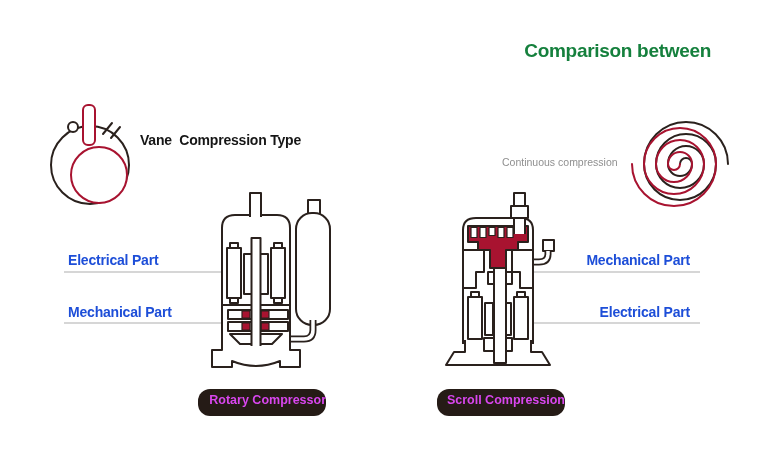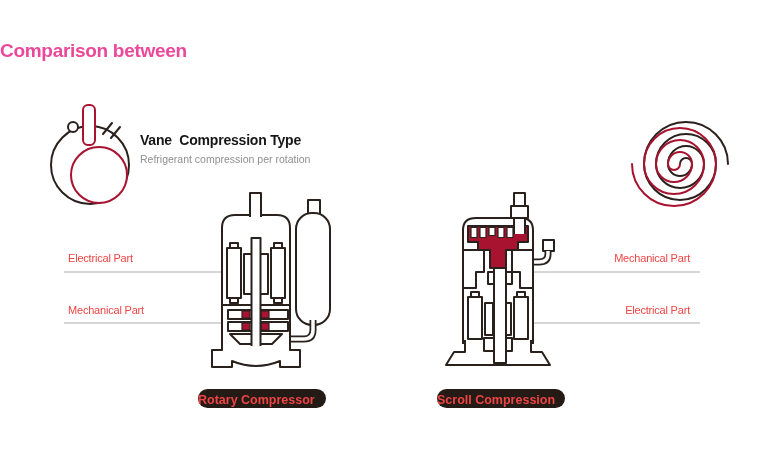--- a/index.html
+++ b/index.html
@@ -1,36 +1,36 @@
 <!DOCTYPE html>
 <html><head>
 <meta charset="utf-8">
 <style>
   html,body{margin:0;padding:0;background:#ffffff;}
   .canvas{
     position:relative;width:768px;height:460px;background:#ffffff;overflow:hidden;
     font-family:"Liberation Sans",sans-serif;color:#1a1a1a;
   }
   .title{
-    position:absolute;top:36px;left:0;width:711px;text-align:left;
-    font-weight:bold;font-size:19px;line-height:30px;letter-spacing:-0.3px;color:#ec4899;
+    position:absolute;top:36px;left:0;width:711px;text-align:right;
+    font-weight:bold;font-size:19px;line-height:30px;letter-spacing:-0.3px;color:#15803d;
   }
   .feature-text{position:absolute;}
   .feature-title{font-weight:bold;font-size:14px;letter-spacing:-0.2px;color:#161616;white-space:pre;}
   .feature-sub{font-size:10.5px;color:#8f8f8f;margin-top:5px;}
   .part-label{
-    position:absolute;font-weight:normal;font-size:11px;letter-spacing:-0.2px;color:#ef4444;z-index:3;
+    position:absolute;font-weight:bold;font-size:14px;letter-spacing:-0.2px;color:#1d4ed8;z-index:3;
   }
   .part-label.right{width:150px;text-align:right;}
   .lead-line{position:absolute;height:2px;background:#d6d6d6;z-index:1;}
   .compressor-svg{position:absolute;z-index:2;}
   .icon-svg{position:absolute;z-index:2;}
   .badge{
-    position:absolute;width:128px;height:19px;background:#251b16;border-radius:12px;
-    color:#ef4444;font-weight:bold;font-size:12.5px;text-align:left;line-height:23px;z-index:3;
+    position:absolute;width:128px;height:27px;background:#251b16;border-radius:12px;
+    color:#d946ef;font-weight:bold;font-size:12.5px;text-align:right;line-height:23px;z-index:3;
   }
 </style>
 </head>
 <body>
 
 <div class="canvas">
 
   <div class="title">
     <div>Comparison between</div>
   </div>
@@ -40,24 +40,24 @@
       <circle cx="50" cy="67" r="39"></circle>
       <circle cx="33" cy="29" r="5"></circle>
       <line x1="63" y1="36" x2="72" y2="25"></line>
       <line x1="71" y1="40" x2="80" y2="29"></line>
       <circle cx="59" cy="77" r="28" stroke="#a81330"></circle>
       <rect x="43" y="7" width="12" height="40" rx="5" stroke="#a81330"></rect>
     </g>
   </svg>
   <div class="feature-text" style="left:140px;top:132px">
     <div class="feature-title">Vane  Compression Type</div>
-    <div class="feature-sub">Refrigerant compression per rotation</div>
   </div>
 
   <div class="feature-text" style="left:502px;top:151px">
+    <div class="feature-sub">Continuous compression</div>
   </div>
   <svg class="icon-svg" style="left:628px;top:112px" width="105" height="104" viewBox="0 0 105 104">
     <g fill="none" stroke-width="2" stroke-linecap="round">
       <path stroke="#2a211d" d="M52,52 a6,6 0 0 1 12,0 a12,12 0 0 1 -24,0 a18,18 0 0 1 36,0 a24,24 0 0 1 -48,0 a30,30 0 0 1 60,0 a36,36 0 0 1 -72,0 a42,42 0 0 1 84,0"></path>
       <path stroke="#a81330" d="M52,52 a6,6 0 0 1 -12,0 a12,12 0 0 1 24,0 a18,18 0 0 1 -36,0 a24,24 0 0 1 48,0 a30,30 0 0 1 -60,0 a36,36 0 0 1 72,0 a42,42 0 0 1 -84,0"></path>
     </g>
   </svg>
 
   <div class="part-label" style="left:68px;top:252px">Electrical Part</div>
   <div class="lead-line" style="left:64px;top:271px;width:158px"></div>

